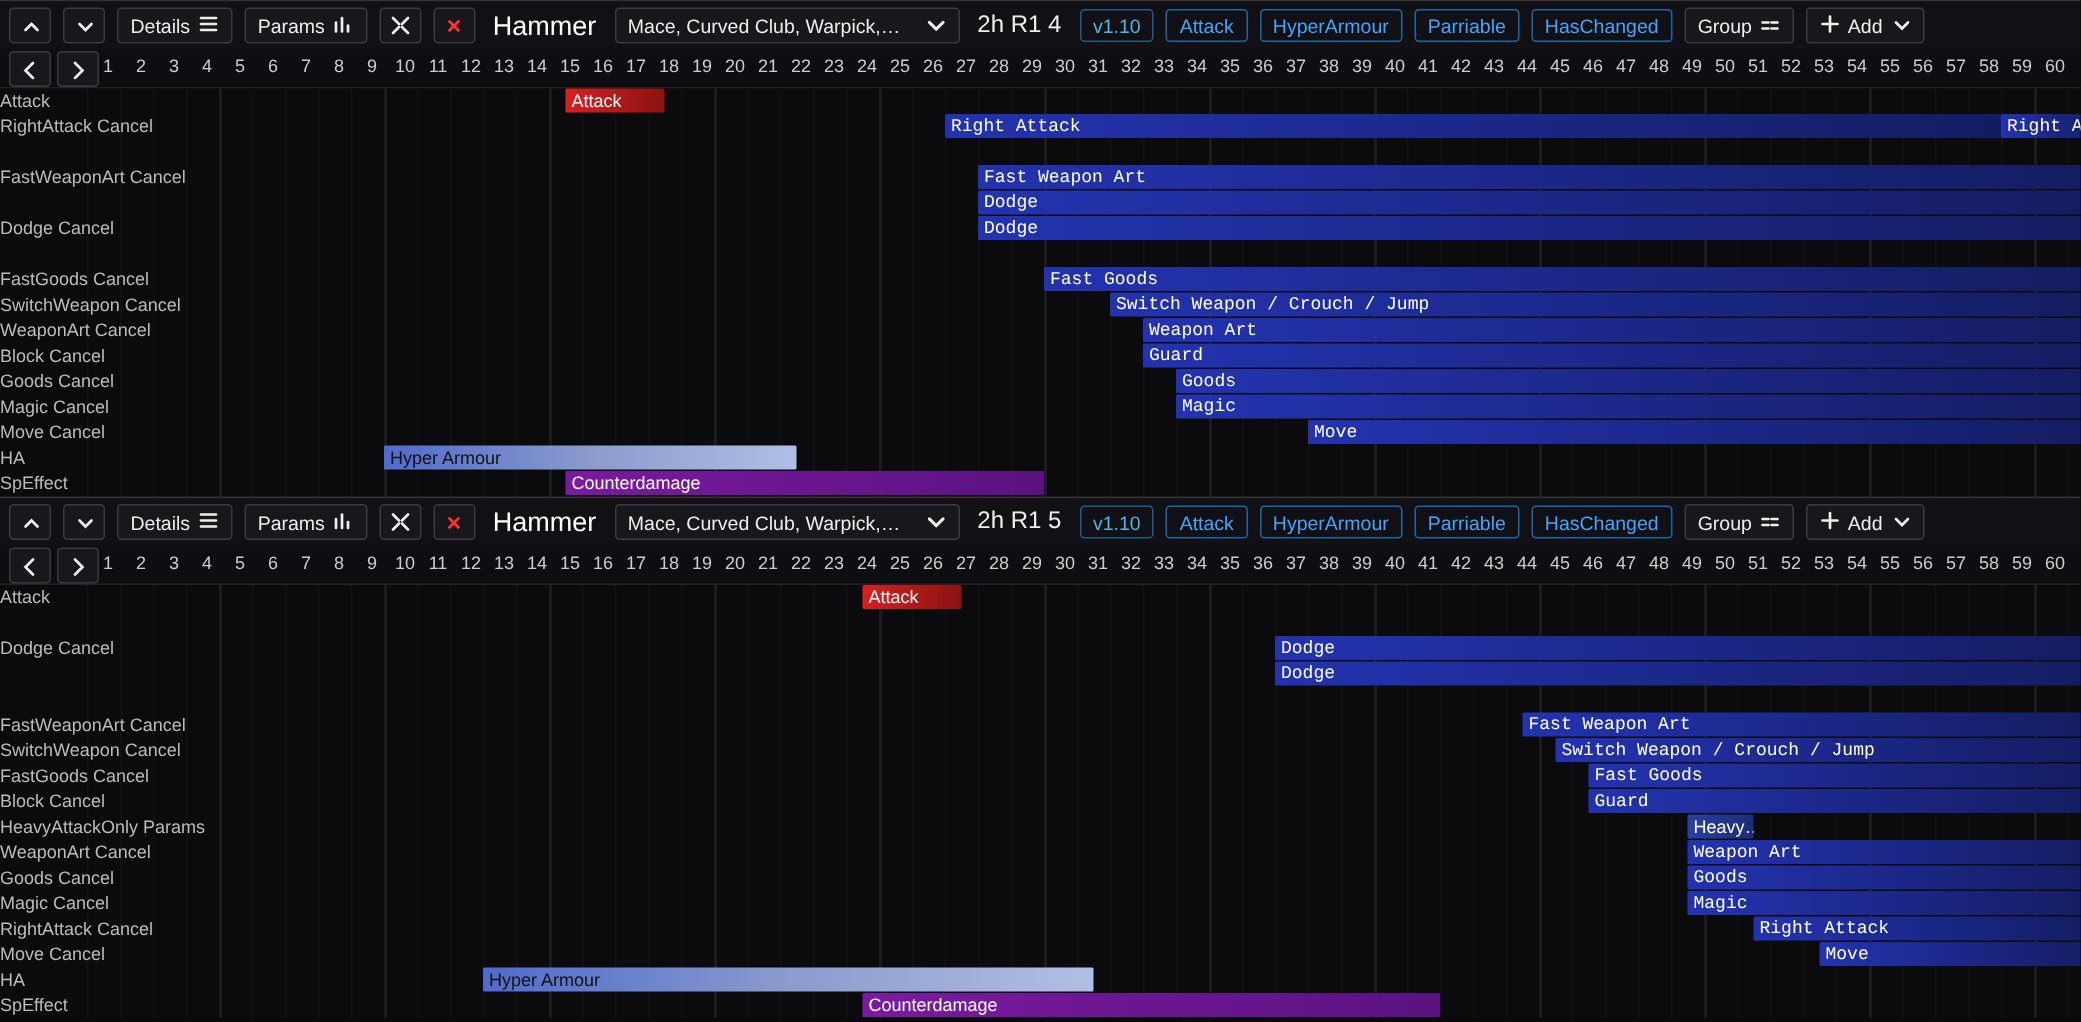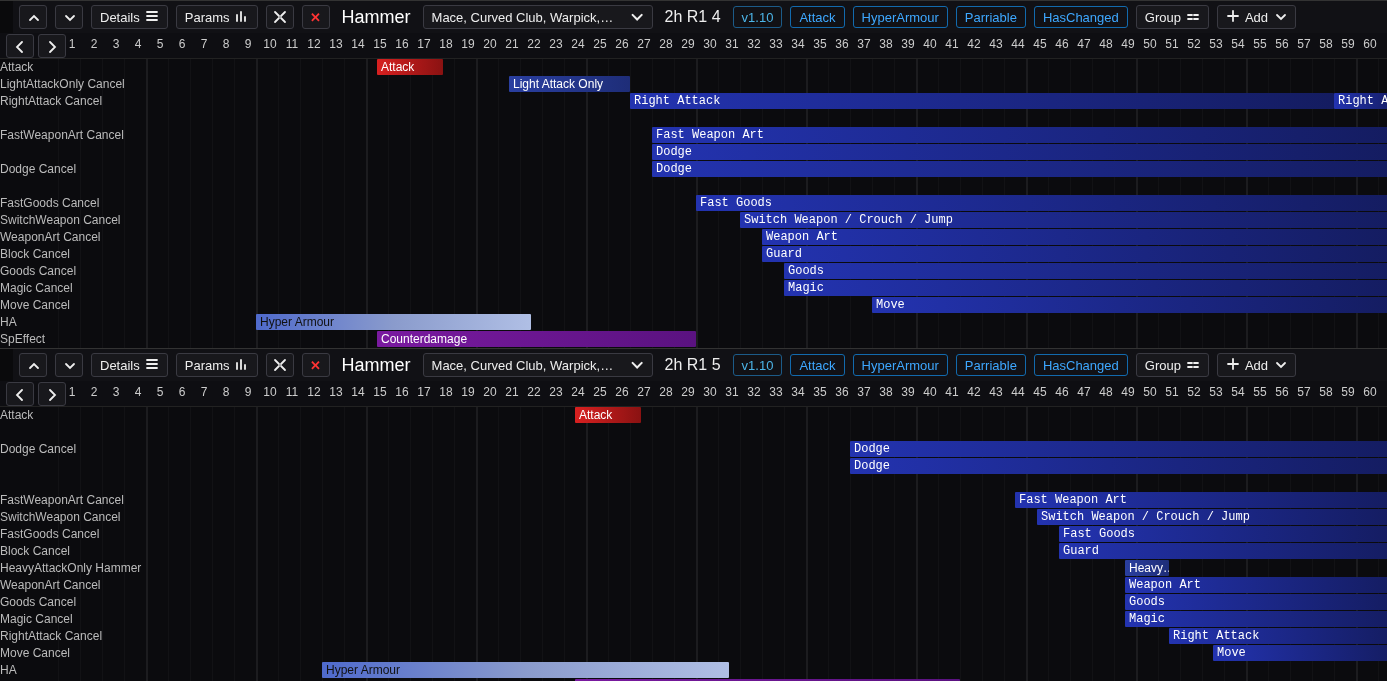--- a/index.html
+++ b/index.html
@@ -15,21 +15,20 @@
     position: relative;
     border-top: 1px solid #333;
   }
   .toolbar {
     display: flex;
     align-items: center;
     gap: 8px;
     padding: 4px 6px;
     background: #111115;
     height: 32px;
-    margin-left: 13px;
   }
   .tb-btn {
     display: inline-flex;
     align-items: center;
     justify-content: center;
     height: 24px;
     padding: 0 8px;
     border: 1px solid #3a3a42;
     border-radius: 3px;
     background: #18181c;
@@ -345,24 +344,20 @@
         <div class="vline " style="left:1290px"></div>
         <div class="vline " style="left:1312px"></div>
         <div class="vline " style="left:1334px"></div>
         <div class="vline strong" style="left:1356px"></div>
         <div class="vline " style="left:1378px"></div>
         <div class="row" style="height:17px">
       <span class="row-label">Attack</span>
       <div class="bar attack" style="left:377px;width:66px;top:0px">Attack</div>
     </div>
         <div class="row" style="height:17px">
-      <span class="row-label">LightAttackOnly Cancel</span>
-      <div class="bar lightatk" style="left:509px;width:121px;top:0px">Light Attack Only</div>
-    </div>
-        <div class="row" style="height:17px">
       <span class="row-label">RightAttack Cancel</span>
       <div class="bar cancel" style="left:630px;width:704px;top:0px">Right Attack</div>
           <div class="bar cancel" style="left:1334px;width:66px;top:0px">Right At</div>
     </div>
         <div class="row" style="height:17px">
       
       
     </div>
         <div class="row" style="height:17px">
       <span class="row-label">FastWeaponArt Cancel</span>
@@ -644,21 +639,21 @@
     </div>
         <div class="row" style="height:17px">
       <span class="row-label">FastGoods Cancel</span>
       <div class="bar cancel" style="left:1059px;width:341px;top:0px">Fast Goods</div>
     </div>
         <div class="row" style="height:17px">
       <span class="row-label">Block Cancel</span>
       <div class="bar cancel" style="left:1059px;width:341px;top:0px">Guard</div>
     </div>
         <div class="row" style="height:17px">
-      <span class="row-label">HeavyAttackOnly Hammer</span>
+      <span class="row-label">HeavyAttackOnly Params</span>
       <div class="bar lightatk" style="left:1125px;width:44px;top:0px">Heavy…</div>
     </div>
         <div class="row" style="height:17px">
       <span class="row-label">WeaponArt Cancel</span>
       <div class="bar cancel" style="left:1125px;width:275px;top:0px">Weapon Art</div>
     </div>
         <div class="row" style="height:17px">
       <span class="row-label">Goods Cancel</span>
       <div class="bar cancel" style="left:1125px;width:275px;top:0px">Goods</div>
     </div>

